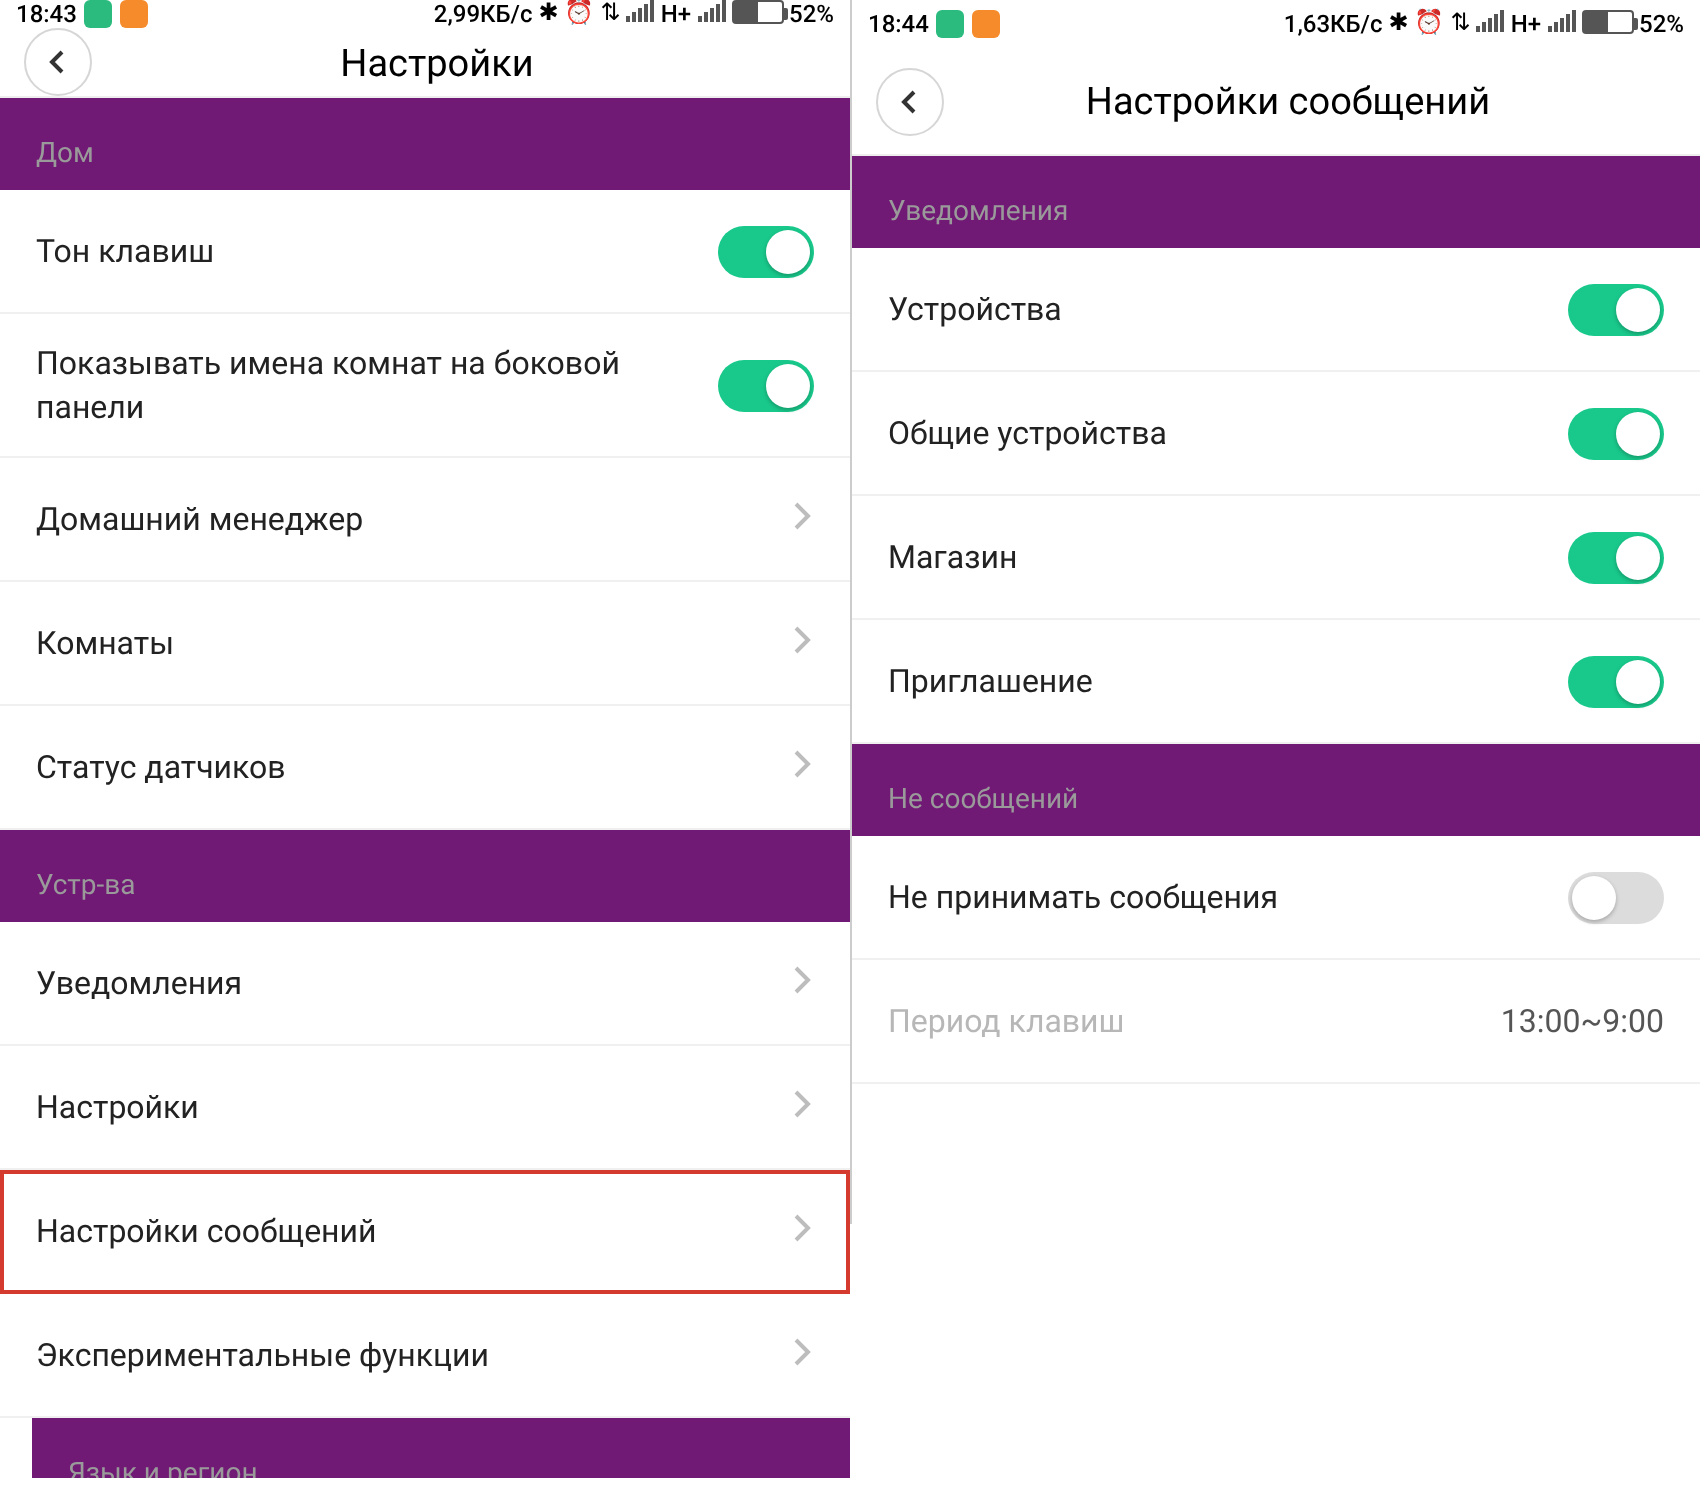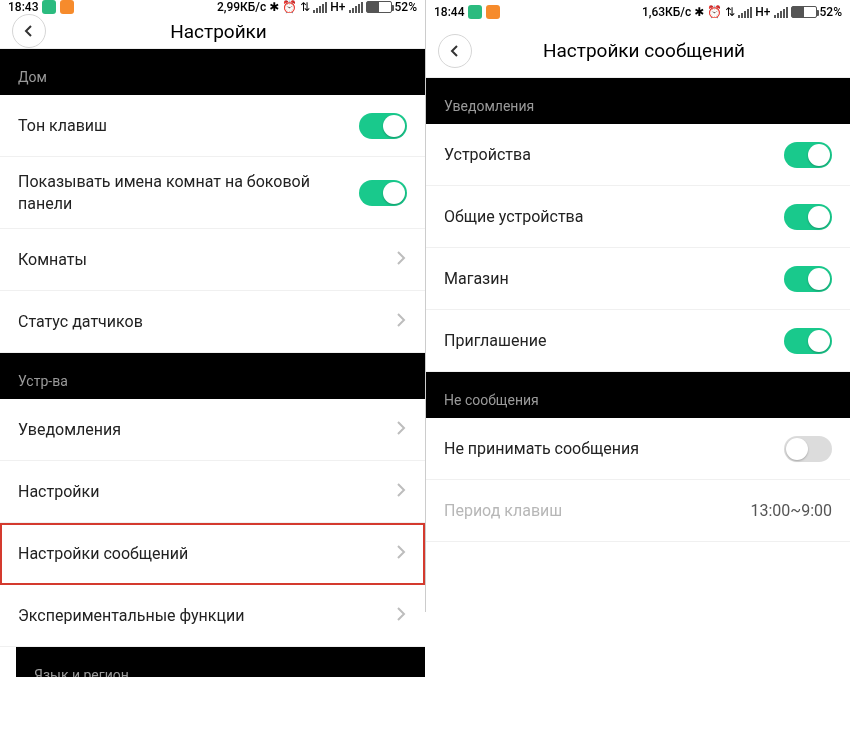--- a/index.html
+++ b/index.html
@@ -2,41 +2,41 @@
 <html><head>
   <meta charset="utf-8">
   <style>
     * { margin:0; padding:0; box-sizing:border-box; font-family:-apple-system,Roboto,Helvetica,Arial,sans-serif; }
     body { background:#fff; display:flex; width:850px; height:756px; overflow:hidden; }
     .phone { width:425px; height:612px; display:flex; flex-direction:column; background:#fff; position:relative; }
     .phone + .phone { border-left:1px solid #ccc; }
 
     .statusbar { height:24px; display:flex; align-items:center; padding:0 8px; font-size:12px; color:#000; background:#fff; }
     .statusbar .left { display:flex; align-items:center; gap:4px; }
-    .statusbar .right { margin-left:auto; display:flex; align-items:center; gap:3px; }
+    .statusbar .right { margin-left:auto; display:flex; gap:3px; }
     .sb-icon { width:14px; height:14px; border-radius:3px; display:inline-block; }
     .sb-icon.green { background:#2bbb7f; }
     .sb-icon.orange { background:#f68b2c; }
     .sb-text { font-size:12px; font-weight:500; }
     .sb-glyph { font-size:12px; line-height:1; }
     .battery { position:relative; width:26px; height:12px; border:1px solid #555; border-radius:2px; display:inline-flex; align-items:center; }
     .battery::after { content:""; position:absolute; right:-3px; top:3px; width:2px; height:6px; background:#555; border-radius:0 1px 1px 0; }
     .battery-fill { height:100%; background:#555; width:52%; }
     .signal { display:inline-flex; align-items:flex-end; gap:1px; height:11px; }
     .signal i { width:2px; background:#555; display:block; }
     .signal i:nth-child(1){height:3px;} .signal i:nth-child(2){height:5px;}
     .signal i:nth-child(3){height:7px;} .signal i:nth-child(4){height:9px;}
     .signal i:nth-child(5){height:11px;}
 
     .header { height:54px; display:flex; align-items:center; padding:0 12px; border-bottom:1px solid #eee; background:#fff;gap:12px; }
     .back { width:34px; height:34px; border:1px solid #d6d6d6; border-radius:50%; display:flex; align-items:center; justify-content:center; cursor:pointer; }
     .back svg { width:12px; height:12px; stroke:#333; fill:none; stroke-width:2; }
     .title { flex:1; text-align:center; font-size:19px; font-weight:400; color:#000; margin-right:34px; }
 
-    .section-hdr { background:#000000; color:#9a9a9a; font-size:14px; padding:20px 18px 10px; }
+    .section-hdr { background:#701a75; color:#9a9a9a; font-size:14px; padding:20px 18px 10px; }
     .section-hdr.cut { padding-bottom:10px; height:38px; overflow:hidden;margin-left:16px; }
 
     .row { display:flex; align-items:center; padding:0 18px; min-height:62px; background:#fff; border-bottom:1px solid #f0f0f0; }
     .row.tall { min-height:72px; }
     .row.disabled .row-label { color:#b7b7b7; }
     .row.highlight { outline:2px solid #d43a2e; outline-offset:-2px; }
     .row-label { flex:1; font-size:16px; color:#222; line-height:1.35; padding-right:10px; }
 
     .chev { margin-left:auto; }
     .chev svg { width:12px; height:14px; stroke:#bdbdbd; fill:none; stroke-width:2; }
@@ -106,20 +106,26 @@
       </div>
   </div>
 
   <div class="row tall">
     <div class="row-label">Показывать имена комнат на боковой панели</div>
     <div class="toggle on">
         <div class="knob"></div>
       </div>
   </div>
 
+  <div class="row">
+    <div class="row-label">Домашний менеджер</div>
+    <div class="chev"><svg viewBox="0 0 12 14">
+          <path d="M3 1 L9 7 L3 13"></path>
+        </svg></div>
+  </div>
 
   <div class="row">
     <div class="row-label">Комнаты</div>
     <div class="chev"><svg viewBox="0 0 12 14">
           <path d="M3 1 L9 7 L3 13"></path>
         </svg></div>
   </div>
 
   <div class="row">
     <div class="row-label">Статус датчиков</div>
@@ -228,21 +234,21 @@
       </div>
   </div>
 
   <div class="row">
     <div class="row-label">Приглашение</div>
     <div class="toggle on">
         <div class="knob"></div>
       </div>
   </div>
 
-  <div class="section-hdr">Не сообщения</div>
+  <div class="section-hdr">Не сообщений</div>
 
   <div class="row">
     <div class="row-label">Не принимать сообщения</div>
     <div class="toggle off">
         <div class="knob"></div>
       </div>
   </div>
 
   <div class="row disabled">
     <div class="row-label">Период клавиш</div>

